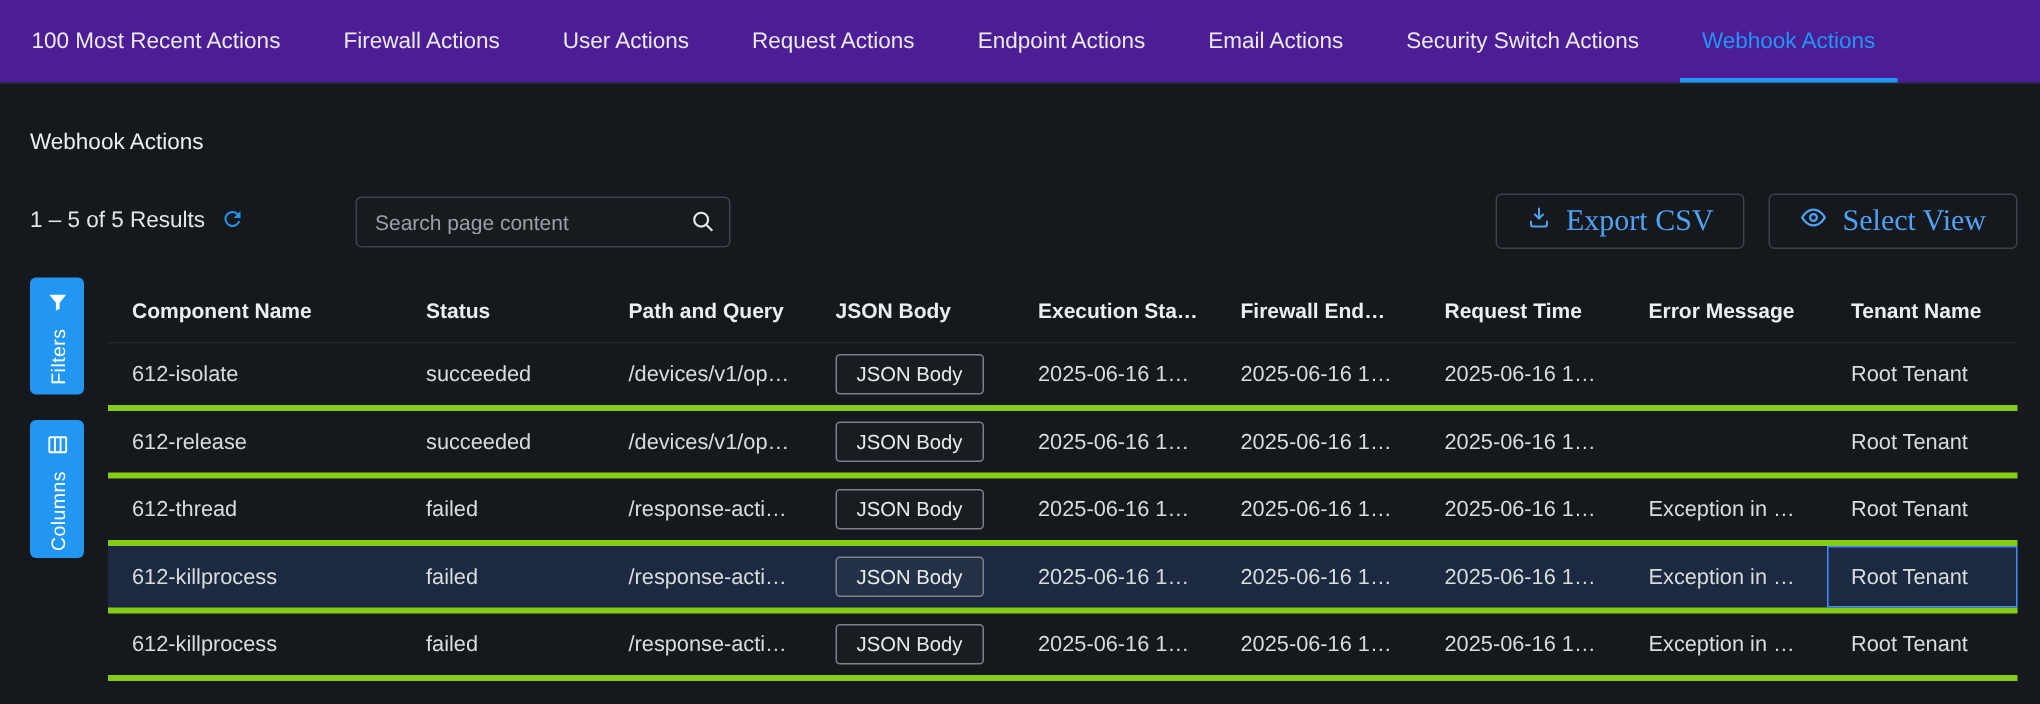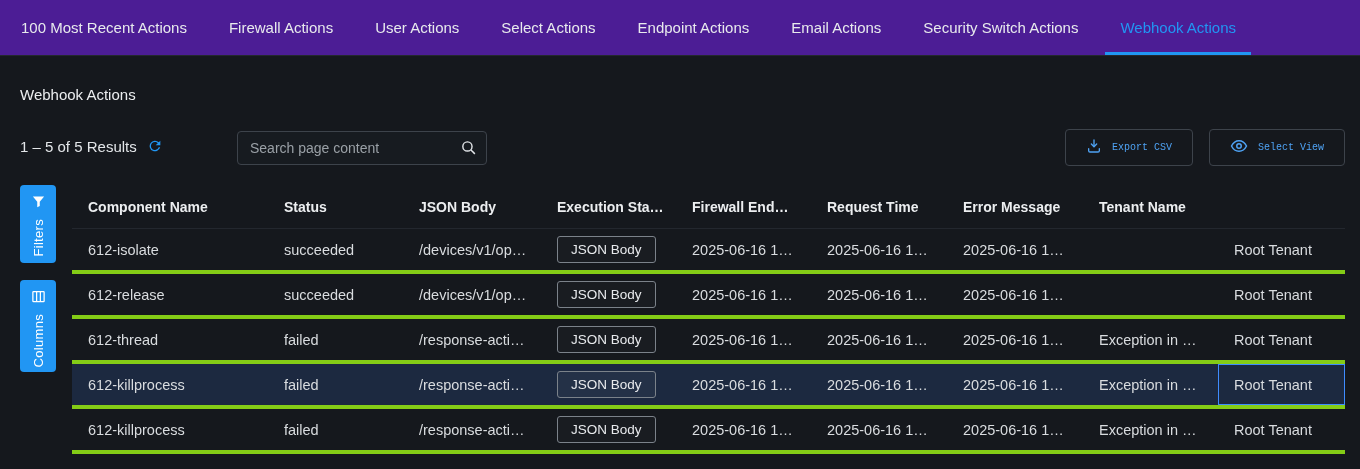--- a/index.html
+++ b/index.html
@@ -90,22 +90,22 @@
   .action-btn {
     display: flex;
     align-items: center;
     gap: 10px;
     height: 37px;
     padding: 0 20px;
     background: transparent;
     border: 1px solid #3d434b;
     border-radius: 4px;
     color: #4fa3f5;
-    font-family: Liberation Mono, monospace;
-    font-size: 10px;
+    font-family: Liberation Serif, serif;
+    font-size: 20px;
     cursor: pointer;
   }
 
   
   .content {
     display: flex;
     margin: 19px 15px 0 20px;
     align-items: flex-start;
   }
   .rail {
@@ -176,21 +176,21 @@
     outline-offset: -1px;
   }
 </style>
 </head>
 <body>
 
 <div class="tabbar">
   <div class="tab">100 Most Recent Actions</div>
   <div class="tab">Firewall Actions</div>
   <div class="tab">User Actions</div>
-  <div class="tab">Select Actions</div>
+  <div class="tab">Request Actions</div>
   <div class="tab">Endpoint Actions</div>
   <div class="tab">Email Actions</div>
   <div class="tab">Security Switch Actions</div>
   <div class="tab active">Webhook Actions</div>
 </div>
 
 <div class="page-title">Webhook Actions</div>
 
 <div class="toolbar">
   <div class="results">
@@ -257,20 +257,21 @@
           </svg>
       </span>
       <span class="vlabel">Columns</span>
     </button>
   </div>
 
   <div class="table">
     <div class="trow head-row">
       <div class="cell">Component Name</div>
       <div class="cell">Status</div>
+      <div class="cell">Path and Query</div>
       <div class="cell">JSON Body</div>
       <div class="cell">Execution Sta…</div>
       <div class="cell">Firewall End…</div>
       <div class="cell">Request Time</div>
       <div class="cell">Error Message</div>
       <div class="cell">Tenant Name</div>
     </div>
     <div>
         <div class="trow body-row">
     <div class="cell">612-isolate</div>

